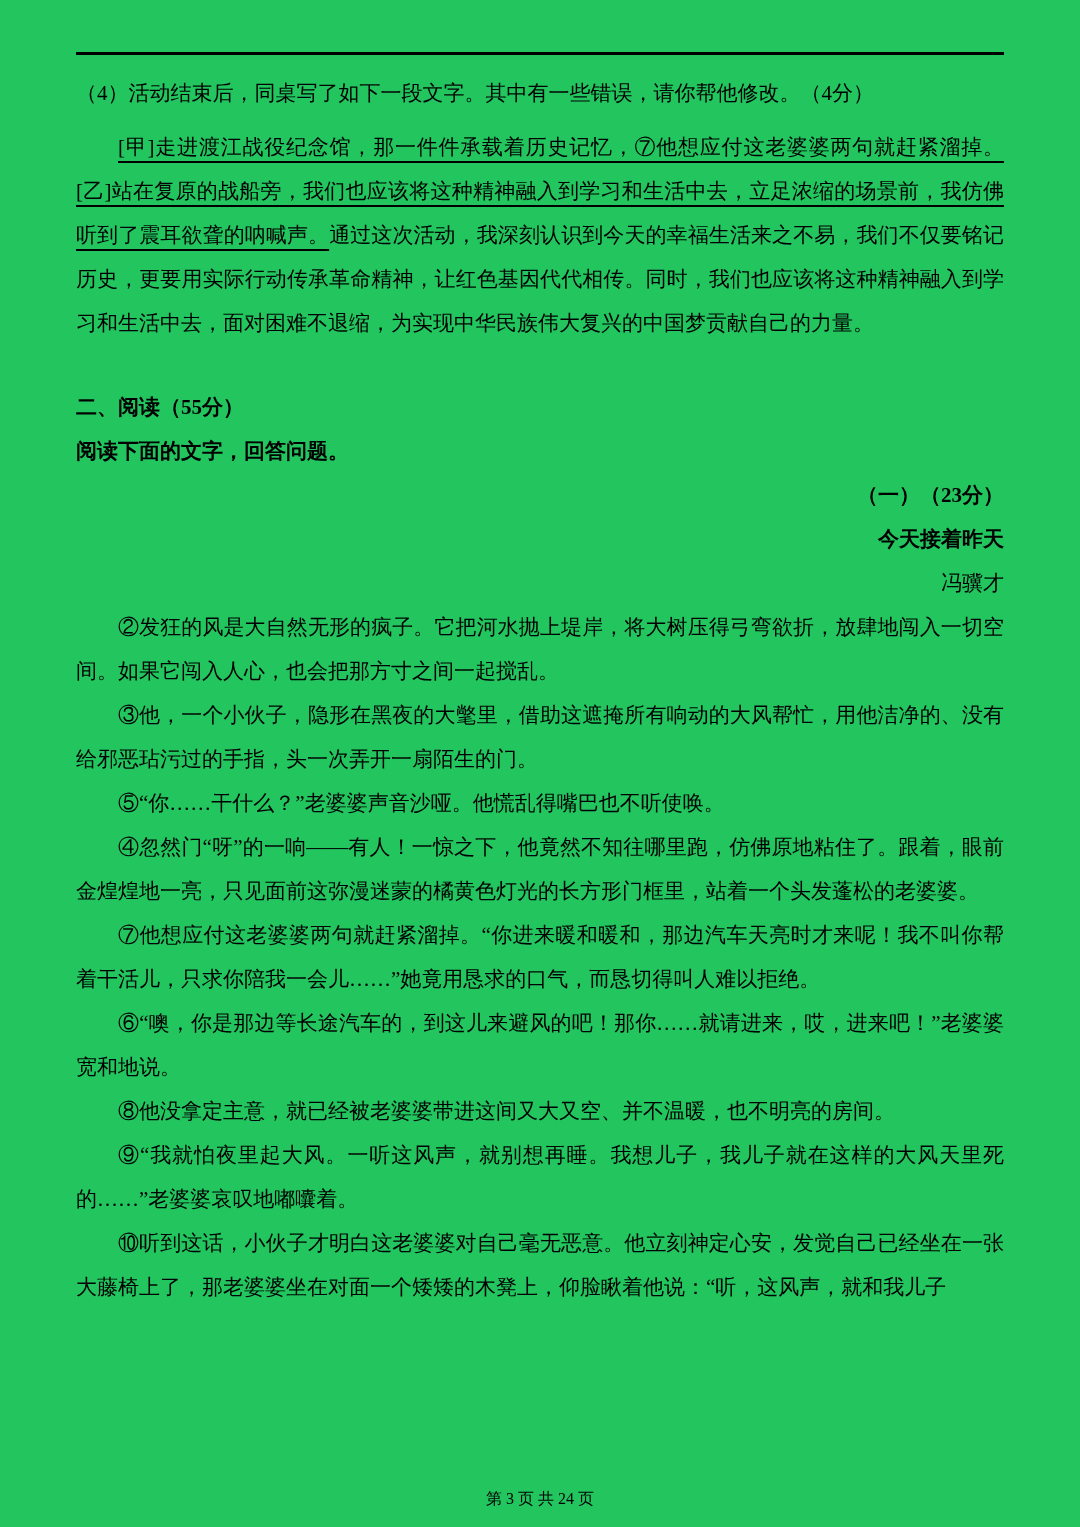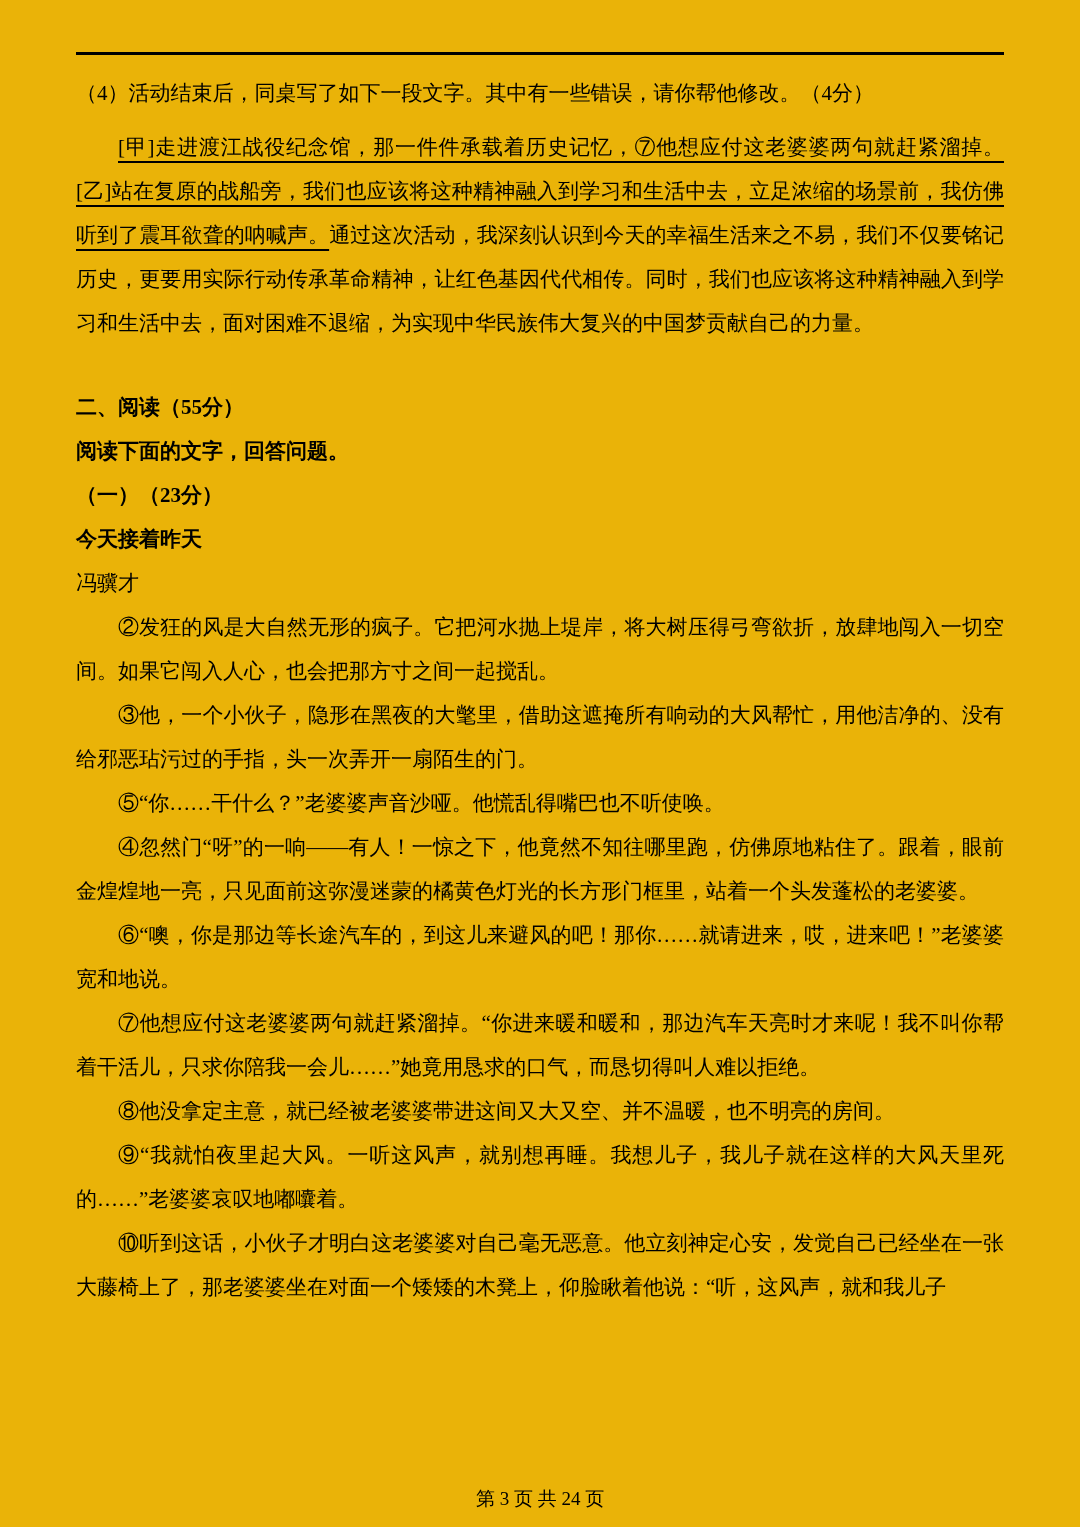--- a/index.html
+++ b/index.html
@@ -6,53 +6,53 @@
     margin: 0;
     padding: 0;
     background: #ffffff;
     color: #000000;
     font-family: "Liberation Serif", "DejaVu Serif", serif;
   }
   .page {
     position: relative;
     width: 1080px;
     height: 1527px;
-    background: #eab308;
+    background: #22c55e;
     box-sizing: border-box;
     padding: 52px 76px 0 76px;
     overflow: hidden;
   }
   .divider {
     border: none;
     border-top: 3px solid #000000;
     margin: 0 0 16px 0;
   }
   p {
     margin: 0;
     font-size: 21px;
     line-height: 44px;
     text-align: justify;
     word-break: break-all;
   }
   .indent { text-indent: 2em; }
   .bold { font-weight: bold; }
-  .center { text-align: left; }
+  .center { text-align: right; }
   .ul {
     text-decoration: underline;
     text-underline-offset: 7px;
   }
   .gap-top { margin-top: 40px; }
   .small-gap-top { margin-top: 10px; }
   .footer {
     position: absolute;
     bottom: 16px;
     left: 0;
     width: 100%;
     text-align: center;
-    font-size: 19px;
+    font-size: 16px;
     line-height: 24px;
   }
 </style>
 </head>
 <body>
 
 <div class="page">
 
   <hr class="divider">
 
@@ -65,21 +65,21 @@
   <p class="bold">阅读下面的文字，回答问题。</p>
 
   <p class="bold center">（一）（23分）</p>
   <p class="bold center">今天接着昨天</p>
   <p class="center">冯骥才</p>
 
   <p class="indent">②发狂的风是大自然无形的疯子。它把河水抛上堤岸，将大树压得弓弯欲折，放肆地闯入一切空间。如果它闯入人心，也会把那方寸之间一起搅乱。</p>
   <p class="indent">③他，一个小伙子，隐形在黑夜的大氅里，借助这遮掩所有响动的大风帮忙，用他洁净的、没有给邪恶玷污过的手指，头一次弄开一扇陌生的门。</p>
   <p class="indent">⑤“你……干什么？”老婆婆声音沙哑。他慌乱得嘴巴也不听使唤。</p>
   <p class="indent">④忽然门“呀”的一响——有人！一惊之下，他竟然不知往哪里跑，仿佛原地粘住了。跟着，眼前金煌煌地一亮，只见面前这弥漫迷蒙的橘黄色灯光的长方形门框里，站着一个头发蓬松的老婆婆。</p>
+  <p class="indent">⑦他想应付这老婆婆两句就赶紧溜掉。“你进来暖和暖和，那边汽车天亮时才来呢！我不叫你帮着干活儿，只求你陪我一会儿……”她竟用恳求的口气，而恳切得叫人难以拒绝。</p>
   <p class="indent">⑥“噢，你是那边等长途汽车的，到这儿来避风的吧！那你……就请进来，哎，进来吧！”老婆婆宽和地说。</p>
-  <p class="indent">⑦他想应付这老婆婆两句就赶紧溜掉。“你进来暖和暖和，那边汽车天亮时才来呢！我不叫你帮着干活儿，只求你陪我一会儿……”她竟用恳求的口气，而恳切得叫人难以拒绝。</p>
   <p class="indent">⑧他没拿定主意，就已经被老婆婆带进这间又大又空、并不温暖，也不明亮的房间。</p>
   <p class="indent">⑨“我就怕夜里起大风。一听这风声，就别想再睡。我想儿子，我儿子就在这样的大风天里死的……”老婆婆哀叹地嘟囔着。</p>
   <p class="indent">⑩听到这话，小伙子才明白这老婆婆对自己毫无恶意。他立刻神定心安，发觉自己已经坐在一张大藤椅上了，那老婆婆坐在对面一个矮矮的木凳上，仰脸瞅着他说：“听，这风声，就和我儿子</p>
 
   <div class="footer">第 3 页 共 24 页</div>
 
 </div>
 
 </body></html>

